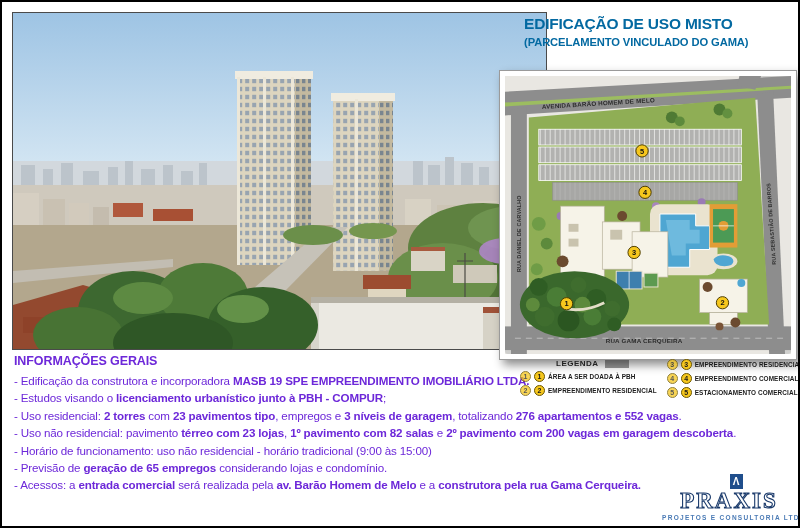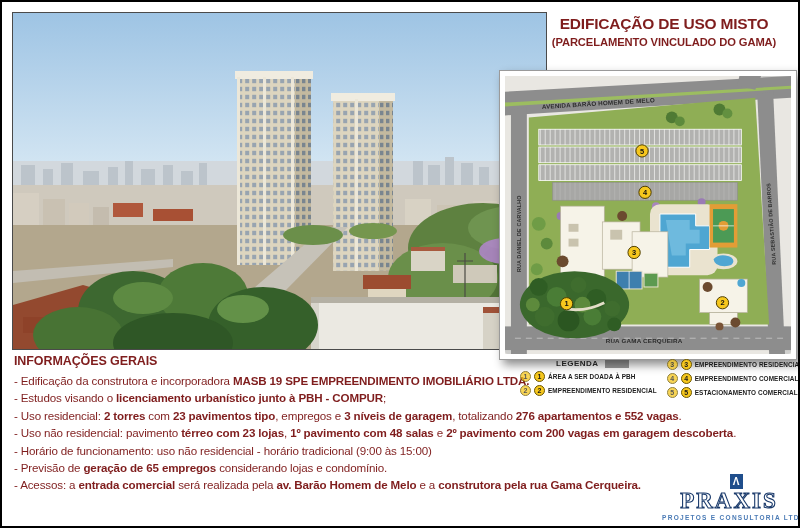--- a/index.html
+++ b/index.html
@@ -3,21 +3,21 @@
 <meta charset="utf-8">
 <style>
   html,body{margin:0;padding:0;background:#e8e8e8;}
   #page{position:relative;width:800px;height:528px;background:#ffffff;border:2px solid #000;
         box-sizing:border-box;overflow:hidden;font-family:"Liberation Sans",sans-serif;}
 
   
   #photo{position:absolute;left:10px;top:10px;border:1px solid #4a4a4a;display:block;}
 
   
-  #title{position:absolute;left:536px;top:12px;width:252px;text-align:center;color:#7f1d1d;}
+  #title{position:absolute;left:522px;top:12px;width:252px;color:#0369a1;}
   .t1{font-size:15.5px;font-weight:bold;letter-spacing:-0.2px;line-height:19px;}
   .t2{font-size:11.2px;font-weight:bold;margin-top:3px;letter-spacing:-0.1px;}
 
   
   #map-tab{position:absolute;left:603px;top:352px;width:24px;height:14px;background:#9a9a9a;z-index:1;}
   #map{position:absolute;left:497px;top:68px;width:298px;height:290px;background:#fff;
        border:1px solid #9a9a9a;box-shadow:4px 5px 9px rgba(0,0,0,.45);padding:5px;
        box-sizing:border-box;z-index:2;}
   #plan{display:block;}
   .stv{font-size:5.4px;font-weight:bold;fill:#2f2f2f;letter-spacing:.2px;}
@@ -30,21 +30,21 @@
   .lg-col{display:flex;flex-direction:column;}
   .lg-title{font-size:8px;font-weight:bold;letter-spacing:.5px;color:#222;margin:0 0 3px 36px;}
   .lg-item{display:flex;align-items:center;gap:3px;margin-bottom:3px;}
   .lg-dot{width:11px;height:11px;border-radius:50%;background:#f6c71d;border:1px solid #6b5600;
           font-size:7px;font-weight:bold;color:#1a1a1a;display:flex;align-items:center;
           justify-content:center;box-sizing:border-box;flex:0 0 auto;}
   .lg-dot.ghost{opacity:.75;}
   .lg-label{font-size:6.4px;font-weight:bold;color:#1a1a1a;letter-spacing:.1px;white-space:nowrap;}
 
   
-  #info{position:absolute;left:12px;top:352px;width:782px;color:#7f1d1d;}
+  #info{position:absolute;left:12px;top:352px;width:782px;color:#6d28d9;}
   .info-h{font-size:12.5px;font-weight:bold;letter-spacing:-0.1px;margin-bottom:4px;}
   .info-line{font-size:11.6px;line-height:17.4px;letter-spacing:-0.15px;white-space:nowrap;}
   .info-line .b{font-weight:bold;text-align:right;}
 
   
   #logo{position:absolute;left:660px;top:472px;width:134px;text-align:center;background:#fff;z-index:4;}
   .mark{width:13px;height:15px;background:#1f4e8c;color:#fff;font-size:10px;font-weight:bold;
         line-height:15px;margin:0 auto;position:relative;left:7px;}
   .brand{font-family:"Liberation Serif",serif;font-size:23px;font-weight:bold;color:#1a3a6b;
          letter-spacing:2px;line-height:22px;margin-top:1px;}
@@ -331,21 +331,21 @@
         </div>
     </div>
   </div>
 
   <div id="info">
     <div class="info-h">INFORMAÇÕES GERAIS</div>
     <div>
         <div class="info-line"><span>- Edificação da construtora e incorporadora </span><span class="b">MASB 19 SPE EMPREENDIMENTO IMOBILIÁRIO LTDA.</span></div>
         <div class="info-line"><span>- Estudos visando o </span><span class="b">licenciamento urbanístico junto à PBH - COMPUR</span><span>;</span></div>
         <div class="info-line"><span>- Uso residencial: </span><span class="b">2 torres</span><span> com </span><span class="b">23 pavimentos tipo</span><span>, empregos e </span><span class="b">3 níveis de garagem</span><span>, totalizando </span><span class="b">276 apartamentos e 552 vagas</span><span>.</span></div>
-        <div class="info-line"><span>- Uso não residencial: pavimento </span><span class="b">térreo com 23 lojas</span><span>, </span><span class="b">1º pavimento com 48 salas</span><span> e </span><span class="b">2º pavimento com 200 vagas em garagem descoberta</span><span>.</span></div>
+        <div class="info-line"><span>- Uso não residencial: pavimento </span><span class="b">térreo com 23 lojas</span><span>, </span><span class="b">1º pavimento com 82 salas</span><span> e </span><span class="b">2º pavimento com 200 vagas em garagem descoberta</span><span>.</span></div>
         <div class="info-line"><span>- Horário de funcionamento: uso não residencial - horário tradicional (9:00 às 15:00)</span></div>
         <div class="info-line"><span>- Previsão de </span><span class="b">geração de 65 empregos</span><span> considerando lojas e condomínio.</span></div>
         <div class="info-line"><span>- Acessos: a </span><span class="b">entrada comercial</span><span> será realizada pela </span><span class="b">av. Barão Homem de Melo</span><span> e a </span><span class="b">construtora pela rua Gama Cerqueira.</span></div>
       </div>
   </div>
 
   <div id="logo">
     <div class="mark">Λ</div>
     <div class="brand">PRAXIS</div>
     <div class="tag">PROJETOS  E  CONSULTORIA  LTDA.</div>

